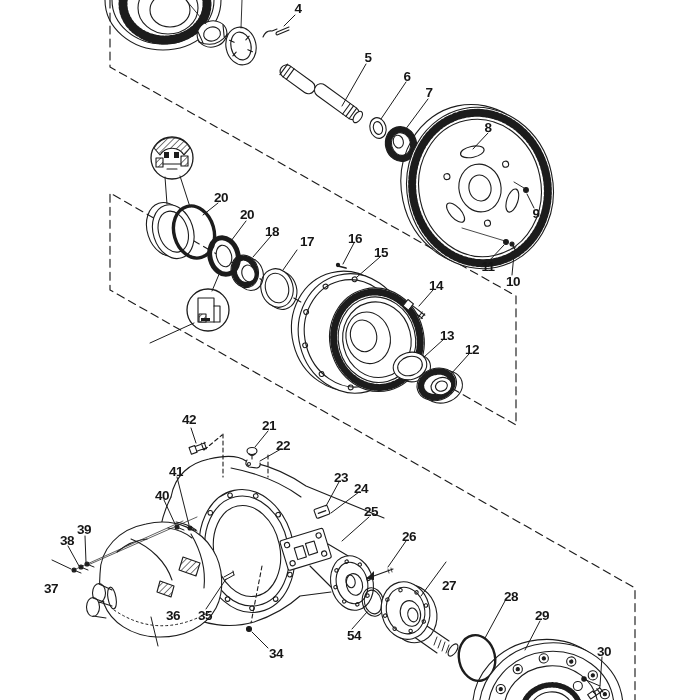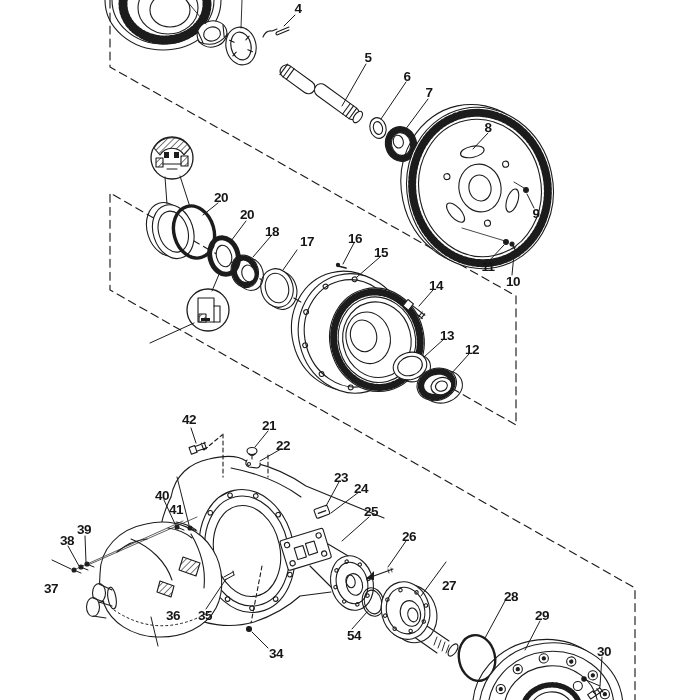--- a/index.html
+++ b/index.html
@@ -456,18 +456,18 @@
       <div class="callout" style="left: 542px; top: 616px;">29</div>
       <div class="callout" style="left: 604px; top: 652px;">30</div>
       <div class="callout" style="left: 354px; top: 636px;">54</div>
       <div class="callout" style="left: 276px; top: 654px;">34</div>
       <div class="callout" style="left: 205px; top: 616px;">35</div>
       <div class="callout" style="left: 159px; top: 616px; margin-left: 14px;">36</div>
       <div class="callout" style="left: 51px; top: 557px; margin-top: 32px;">37</div>
       <div class="callout" style="left: 67px; top: 541px;">38</div>
       <div class="callout" style="left: 84px; top: 530px;">39</div>
       <div class="callout" style="left: 162px; top: 496px;">40</div>
-      <div class="callout" style="left: 176px; top: 472px; margin-top: 38px;">41</div>
+      <div class="callout" style="left: 176px; top: 472px;">41</div>
       <div class="callout" style="left: 189px; top: 420px;">42</div>
     </div>
 
 
 </div>
 
 </body></html>

